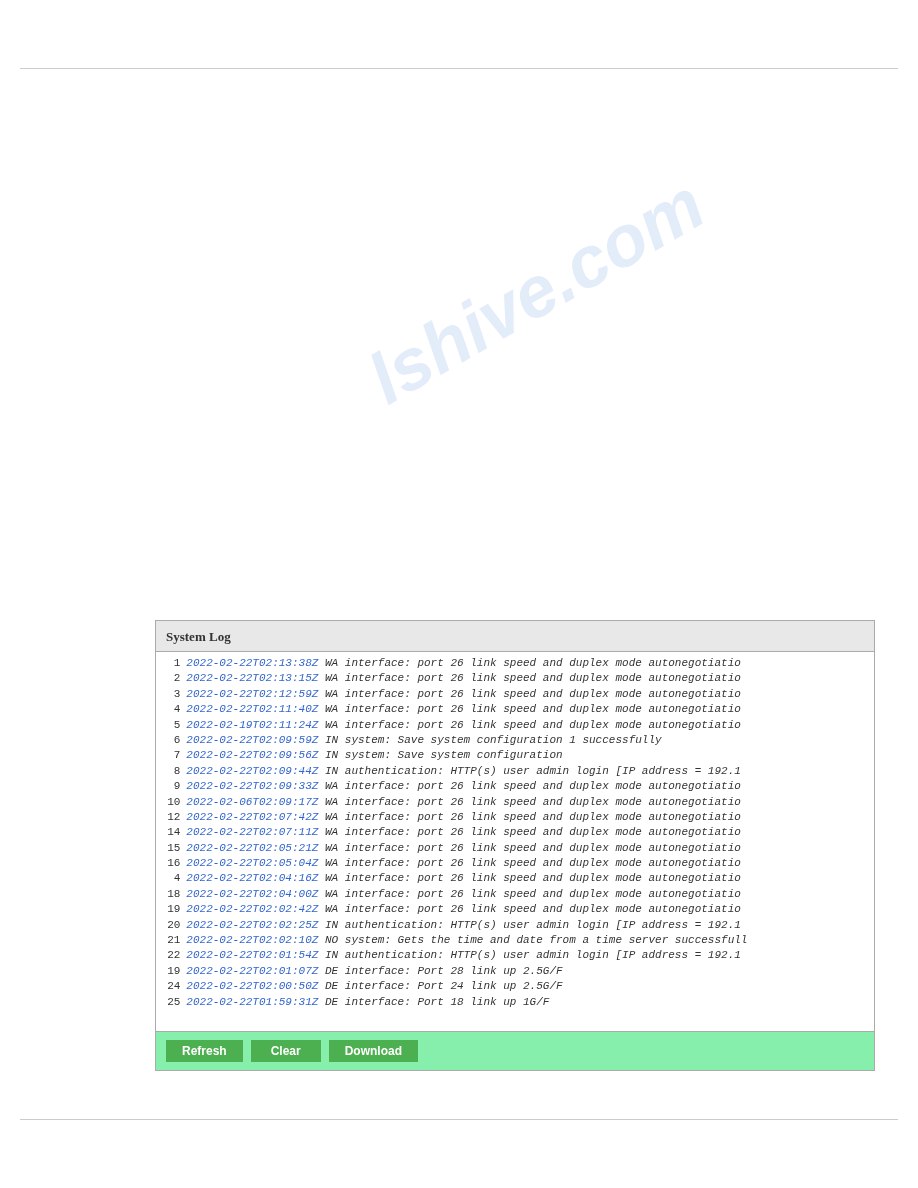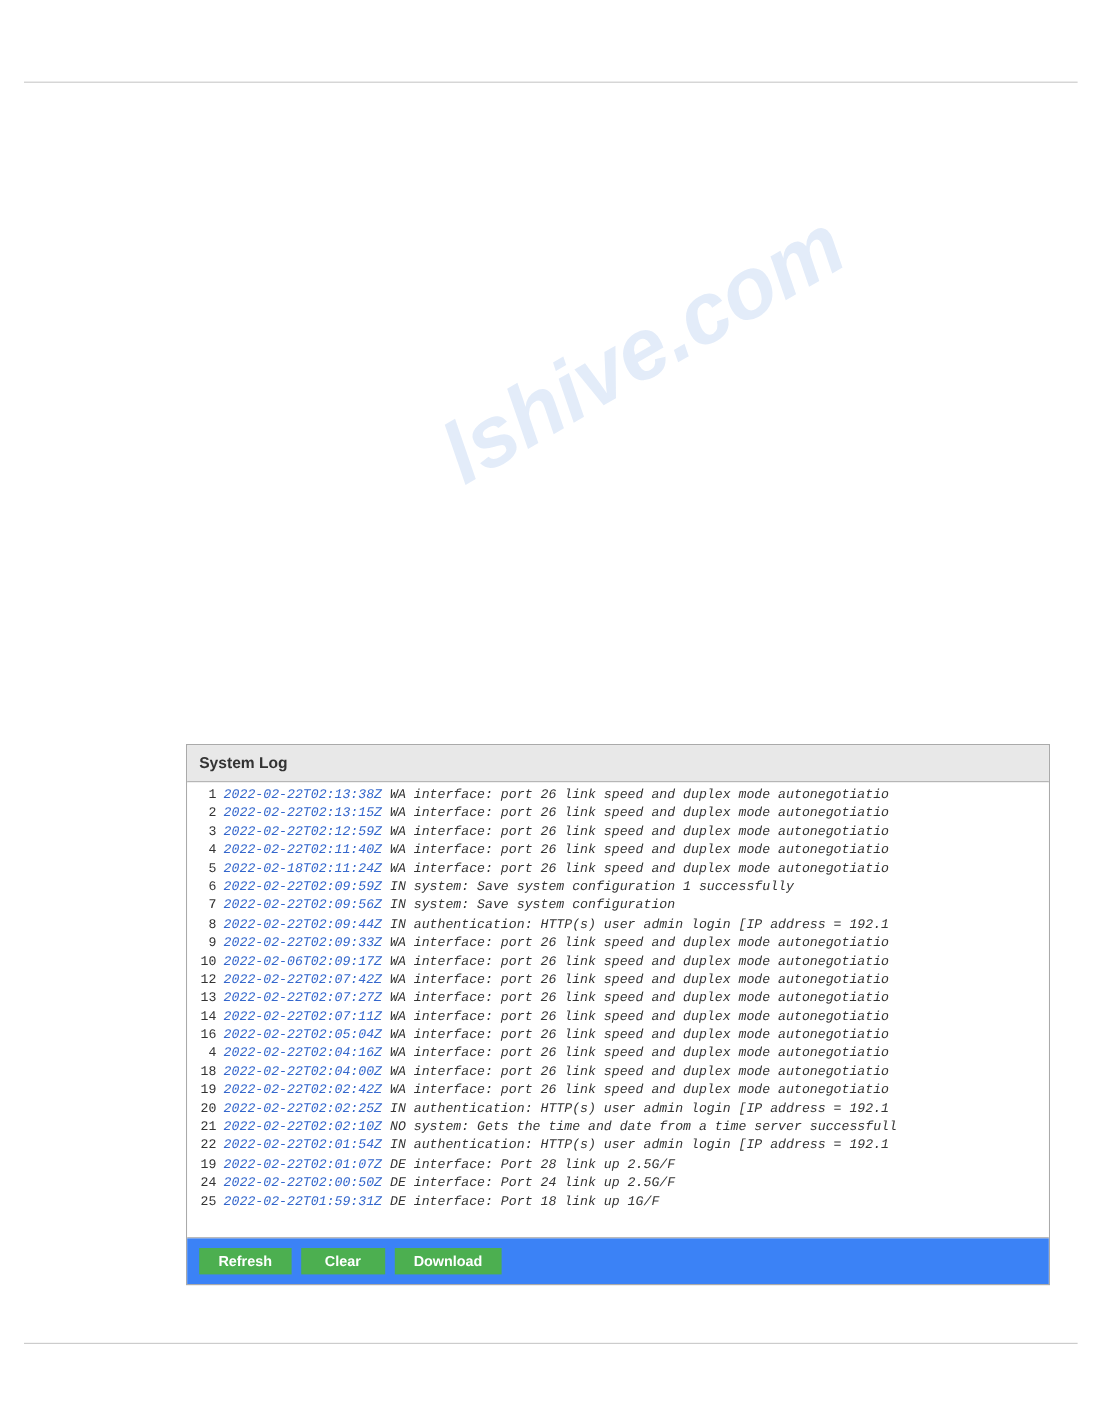--- a/index.html
+++ b/index.html
@@ -58,20 +58,21 @@
       border: 1px solid #aaaaaa;
       background: #ffffff;
       z-index: 1;
     }
 
     
     .panel-header {
       background: #e8e8e8;
       padding: 6px 10px;
       border-bottom: 1px solid #aaaaaa;
+      font-family: Liberation Serif, serif;
     }
 
     .panel-title {
       font-size: 13px;
       font-weight: bold;
       color: #333333;
     }
 
     
     .log-content {
@@ -113,21 +114,21 @@
       font-style: italic;
     }
 
     .log-text .ts-link {
       color: #3366cc;
       text-decoration: none;
     }
 
     
     .toolbar {
-      background: #3b82f6;
+      background: #86efac;
       padding: 8px 10px;
       display: flex;
       gap: 8px;
       align-items: center;
     }
 
     .toolbar-btn {
       padding: 4px 16px;
       font-size: 12px;
       background: #4caf50;
@@ -179,21 +180,21 @@
           <tr class="log-row">
             <td class="log-num">3</td>
             <td class="log-text"><a class="ts-link" href="#">2022-02-22T02:12:59Z</a><span> WA </span><span>interface: port 26 link speed and duplex mode autonegotiatio</span></td>
           </tr>
           <tr class="log-row">
             <td class="log-num">4</td>
             <td class="log-text"><a class="ts-link" href="#">2022-02-22T02:11:40Z</a><span> WA </span><span>interface: port 26 link speed and duplex mode autonegotiatio</span></td>
           </tr>
           <tr class="log-row">
             <td class="log-num">5</td>
-            <td class="log-text"><a class="ts-link" href="#">2022-02-18T02:11:24Z</a><span> WA </span><span>interface: port 26 link speed and duplex mode autonegotiatio</span></td>
+            <td class="log-text"><a class="ts-link" href="#">2022-02-19T02:11:24Z</a><span> WA </span><span>interface: port 26 link speed and duplex mode autonegotiatio</span></td>
           </tr>
           <tr class="log-row">
             <td class="log-num">6</td>
             <td class="log-text"><a class="ts-link" href="#">2022-02-22T02:09:59Z</a><span> IN </span><span>system: Save system configuration 1 successfully</span></td>
           </tr>
           <tr class="log-row">
             <td class="log-num">7</td>
             <td class="log-text"><a class="ts-link" href="#">2022-02-22T02:09:56Z</a><span> IN </span><span>system: Save system configuration</span></td>
           </tr>
           <tr class="log-row">
@@ -206,26 +207,26 @@
           </tr>
           <tr class="log-row">
             <td class="log-num">10</td>
             <td class="log-text"><a class="ts-link" href="#">2022-02-06T02:09:17Z</a><span> WA </span><span>interface: port 26 link speed and duplex mode autonegotiatio</span></td>
           </tr>
           <tr class="log-row">
             <td class="log-num">12</td>
             <td class="log-text"><a class="ts-link" href="#">2022-02-22T02:07:42Z</a><span> WA </span><span>interface: port 26 link speed and duplex mode autonegotiatio</span></td>
           </tr>
           <tr class="log-row">
-            <td class="log-num">13</td>
-            <td class="log-text"><a class="ts-link" href="#">2022-02-22T02:07:27Z</a><span> WA </span><span>interface: port 26 link speed and duplex mode autonegotiatio</span></td>
-          </tr>
-          <tr class="log-row">
             <td class="log-num">14</td>
             <td class="log-text"><a class="ts-link" href="#">2022-02-22T02:07:11Z</a><span> WA </span><span>interface: port 26 link speed and duplex mode autonegotiatio</span></td>
+          </tr>
+          <tr class="log-row">
+            <td class="log-num">15</td>
+            <td class="log-text"><a class="ts-link" href="#">2022-02-22T02:05:21Z</a><span> WA </span><span>interface: port 26 link speed and duplex mode autonegotiatio</span></td>
           </tr>
           <tr class="log-row">
             <td class="log-num">16</td>
             <td class="log-text"><a class="ts-link" href="#">2022-02-22T02:05:04Z</a><span> WA </span><span>interface: port 26 link speed and duplex mode autonegotiatio</span></td>
           </tr>
           <tr class="log-row">
             <td class="log-num">4</td>
             <td class="log-text"><a class="ts-link" href="#">2022-02-22T02:04:16Z</a><span> WA </span><span>interface: port 26 link speed and duplex mode autonegotiatio</span></td>
           </tr>
           <tr class="log-row">

